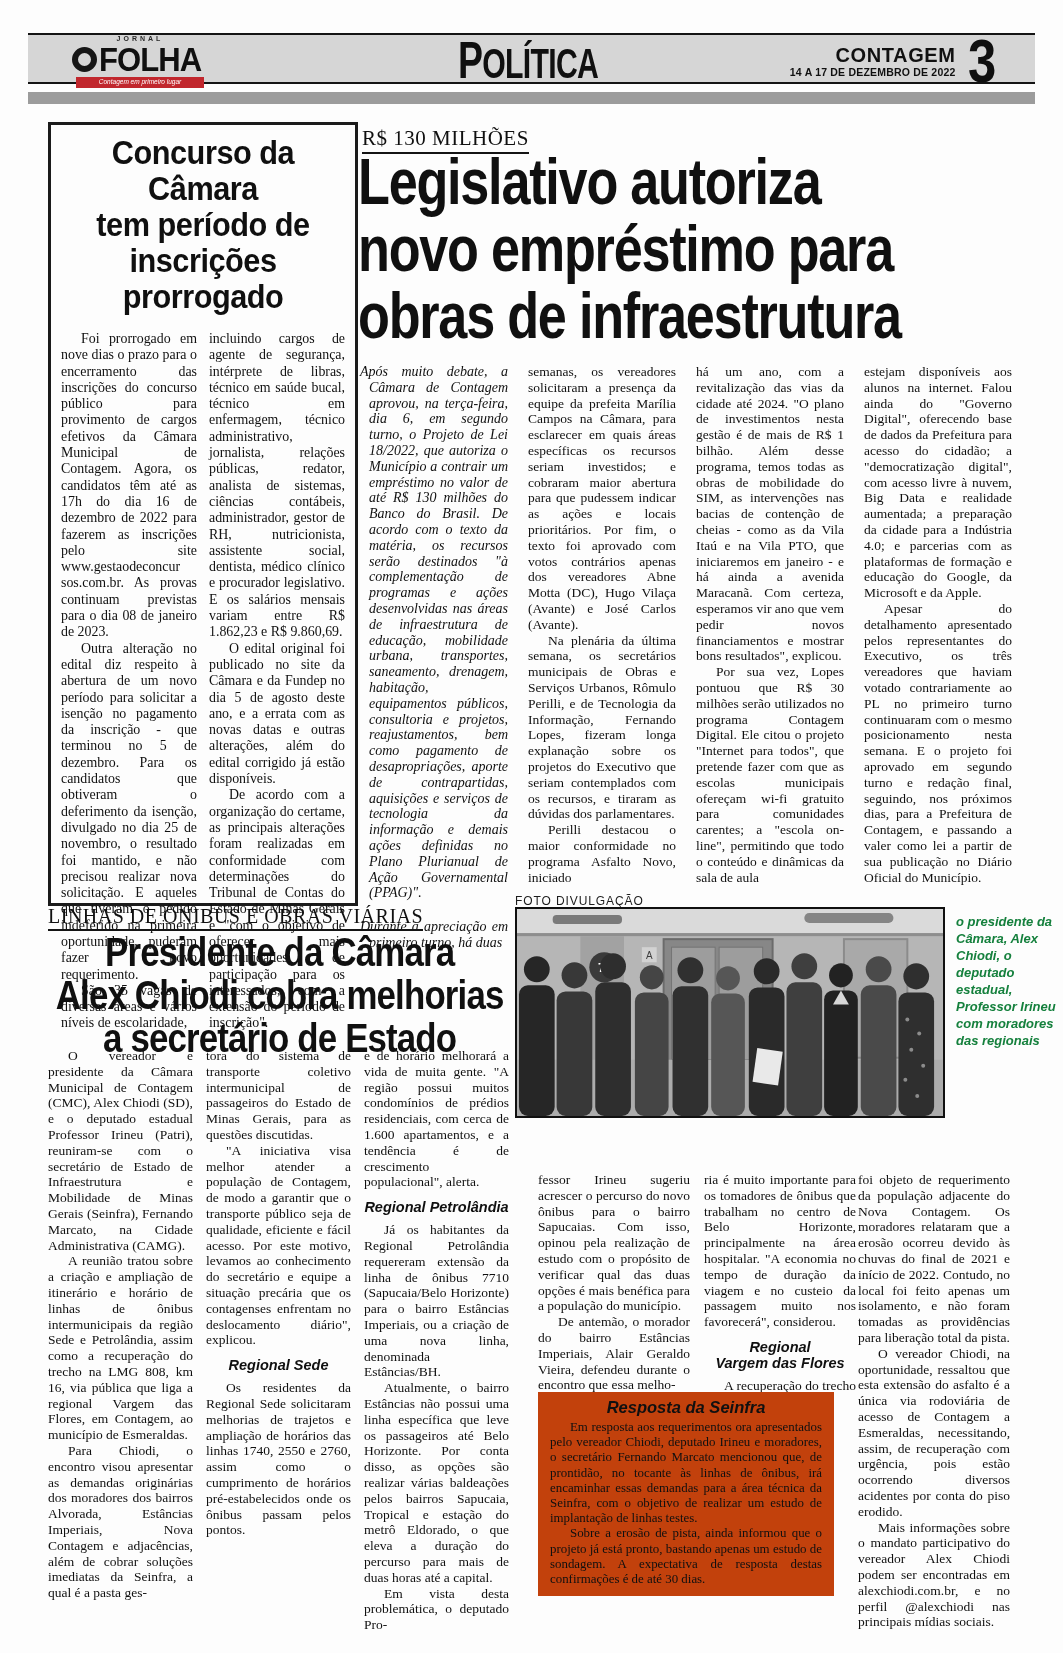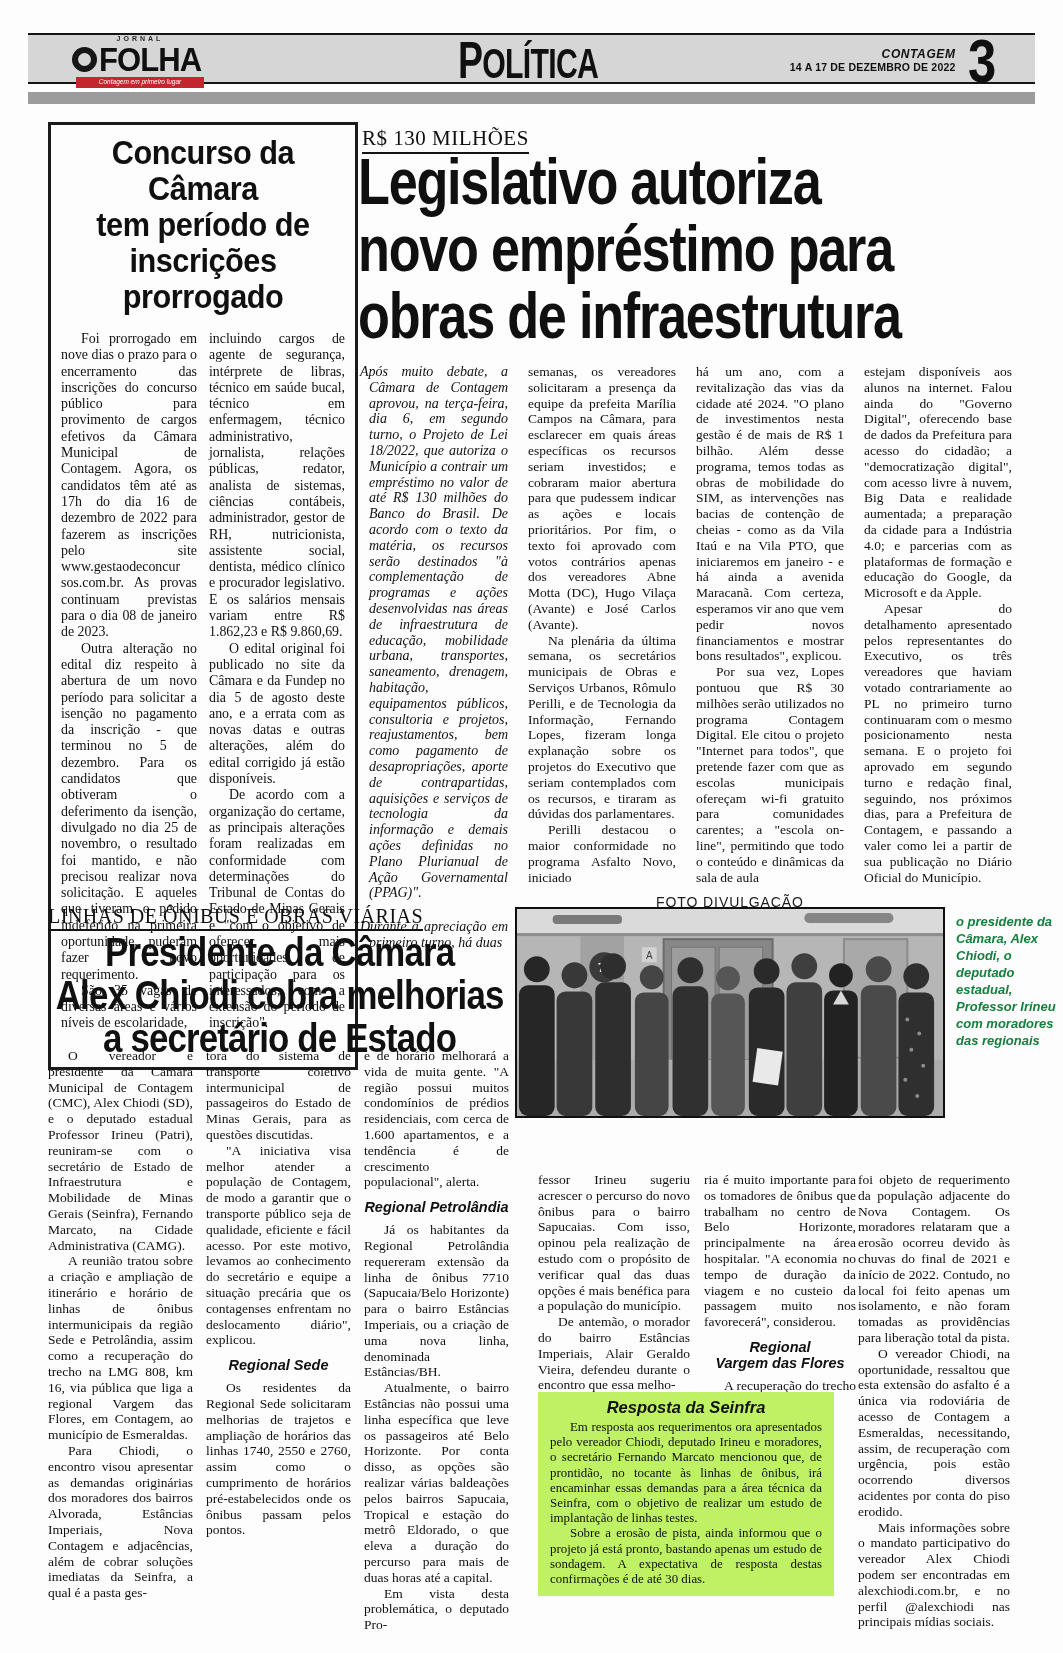--- a/index.html
+++ b/index.html
@@ -16,36 +16,36 @@
   .logorow{display:flex;align-items:center;justify-content:center;gap:2px;margin-top:1px;}
   .ring{width:25px;height:25px;border-radius:50%;border:6px solid #161616;box-sizing:border-box;background:#d6d6d6;}
   .folha{font-size:33px;font-weight:bold;letter-spacing:-1px;transform:scaleX(.94);transform-origin:left center;}
   .tagbar{color:#fff;font-size:6.5px;font-style:italic;width:128px;margin:1px auto 0;padding:1.5px 0 2.5px;}
   .section{left:458px;top:37px;font-family:"Liberation Sans",sans-serif;font-weight:bold;
            transform:scaleX(.72);transform-origin:left top;white-space:nowrap;letter-spacing:-1px;}
   .sec-big{font-size:52px;line-height:46px;}
   .sec-rest{font-size:42px;}
   .pageinfo{right:64px;top:36px;display:flex;align-items:center;gap:9px;
             font-family:"Liberation Sans",sans-serif;font-weight:bold;text-align:right;}
-  .pi-city{font-size:12px;letter-spacing:.6px;line-height:1.1;font-style:italic;}
+  .pi-city{font-size:20px;letter-spacing:.6px;line-height:1.1;}
   .pi-date{font-size:10.5px;letter-spacing:.2px;line-height:1.3;}
   .pagenum{font-size:62px;line-height:.82;transform:scaleX(.82);transform-origin:center;}
 
   
   .txt{font-size:13.5px;line-height:15.8px;text-align:justify;hyphens:auto;}
   .pg{margin:0;}
   .pg.p{text-indent:20px;}
   .pg.p0{text-indent:0;}
   .sub{font-family:"Liberation Sans",sans-serif;font-weight:bold;font-style:italic;
        text-align:center;text-indent:0;font-size:14.5px;line-height:16px;margin:9px 0 7px;white-space:pre-line;}
   .kicker{font-family:"Liberation Serif",serif;letter-spacing:.5px;border-bottom:2px solid #141414;
           padding-bottom:1px;display:inline-block;white-space:nowrap;}
 
   
-  .concurso{left:48px;top:122px;width:310px;height:948px;border:3px solid #1b1b1b;box-sizing:border-box;padding:10px 10px;}
+  .concurso{left:48px;top:122px;width:310px;height:784px;border:3px solid #1b1b1b;box-sizing:border-box;padding:10px 10px;}
   .c-head{font-family:"Liberation Sans",sans-serif;font-weight:bold;font-size:33px;line-height:36px;
           text-align:center;transform:scaleX(.93);transform-origin:center top;letter-spacing:-.5px;}
   .c-cols{display:flex;gap:12px;margin-top:16px;}
   .c-col{flex:1;font-size:13.9px;line-height:16.3px;text-align:justify;hyphens:auto;}
 
   
   .kick1{left:362px;top:126px;font-size:21px;}
   .m-head{left:358px;top:149px;width:800px;transform:scaleX(.815);transform-origin:left top;
           font-family:"Liberation Sans",sans-serif;font-weight:bold;font-size:64px;line-height:67px;letter-spacing:-1.5px;}
   .m-cols{left:360px;top:364px;width:652px;height:548px;display:flex;gap:20px;}
@@ -54,31 +54,31 @@
   .lead .pg{padding-left:9px;text-indent:-9px;}
   .lead .pg + .pg{margin-top:18px;}
 
   
   .kick2{left:48px;top:905px;font-size:20px;}
   .p-head{left:48px;top:931px;width:545px;transform:scaleX(.85);transform-origin:left top;
           font-family:"Liberation Sans",sans-serif;font-weight:bold;font-size:41px;line-height:43px;
           text-align:center;letter-spacing:-1px;}
   .a2-cols{left:48px;top:1048px;width:462px;height:520px;display:flex;gap:13px;}
   .a2-col{width:145px;flex:none;}
-  .credit{left:515px;top:894px;width:430px;text-align:center;font-family:"Liberation Sans",sans-serif;
-          font-size:14px;letter-spacing:.9px;color:#1c1c1c;}
+  .credit{left:515px;top:894px;width:430px;text-align:left;font-family:"Liberation Sans",sans-serif;
+          font-size:12px;letter-spacing:.9px;color:#1c1c1c;}
   .photo{left:515px;top:907px;width:430px;height:211px;border:2px solid #101010;box-sizing:border-box;background:#b6b6b6;}
   .photo svg{display:block;width:100%;height:100%;}
   .caption{left:956px;top:913px;width:100px;font-family:"Liberation Sans",sans-serif;font-weight:bold;
            font-style:italic;font-size:13px;line-height:17px;color:#15803d;}
   .bcol{width:152px;margin-top:44px;}
   .bcol4{left:538px;top:1128px;}
   .bcol5{left:704px;top:1128px;}
   .bcol6{left:858px;top:1128px;}
-  .sbox{left:538px;top:1392px;width:296px;background:#bef264;box-sizing:border-box;padding:6px 12px 9px;}
+  .sbox{left:538px;top:1392px;width:296px;background:#c2410c;box-sizing:border-box;padding:6px 12px 9px;}
   .sbox-h{font-family:"Liberation Sans",sans-serif;font-weight:bold;font-style:italic;
           font-size:16.5px;text-align:center;margin:0 0 3px;}
   .sbox-b{font-size:12.9px;line-height:15.2px;text-align:justify;hyphens:auto;}
 </style>
 </head>
 <body>
 
 <div class="page">
 
   <div class="abs band"></div>

